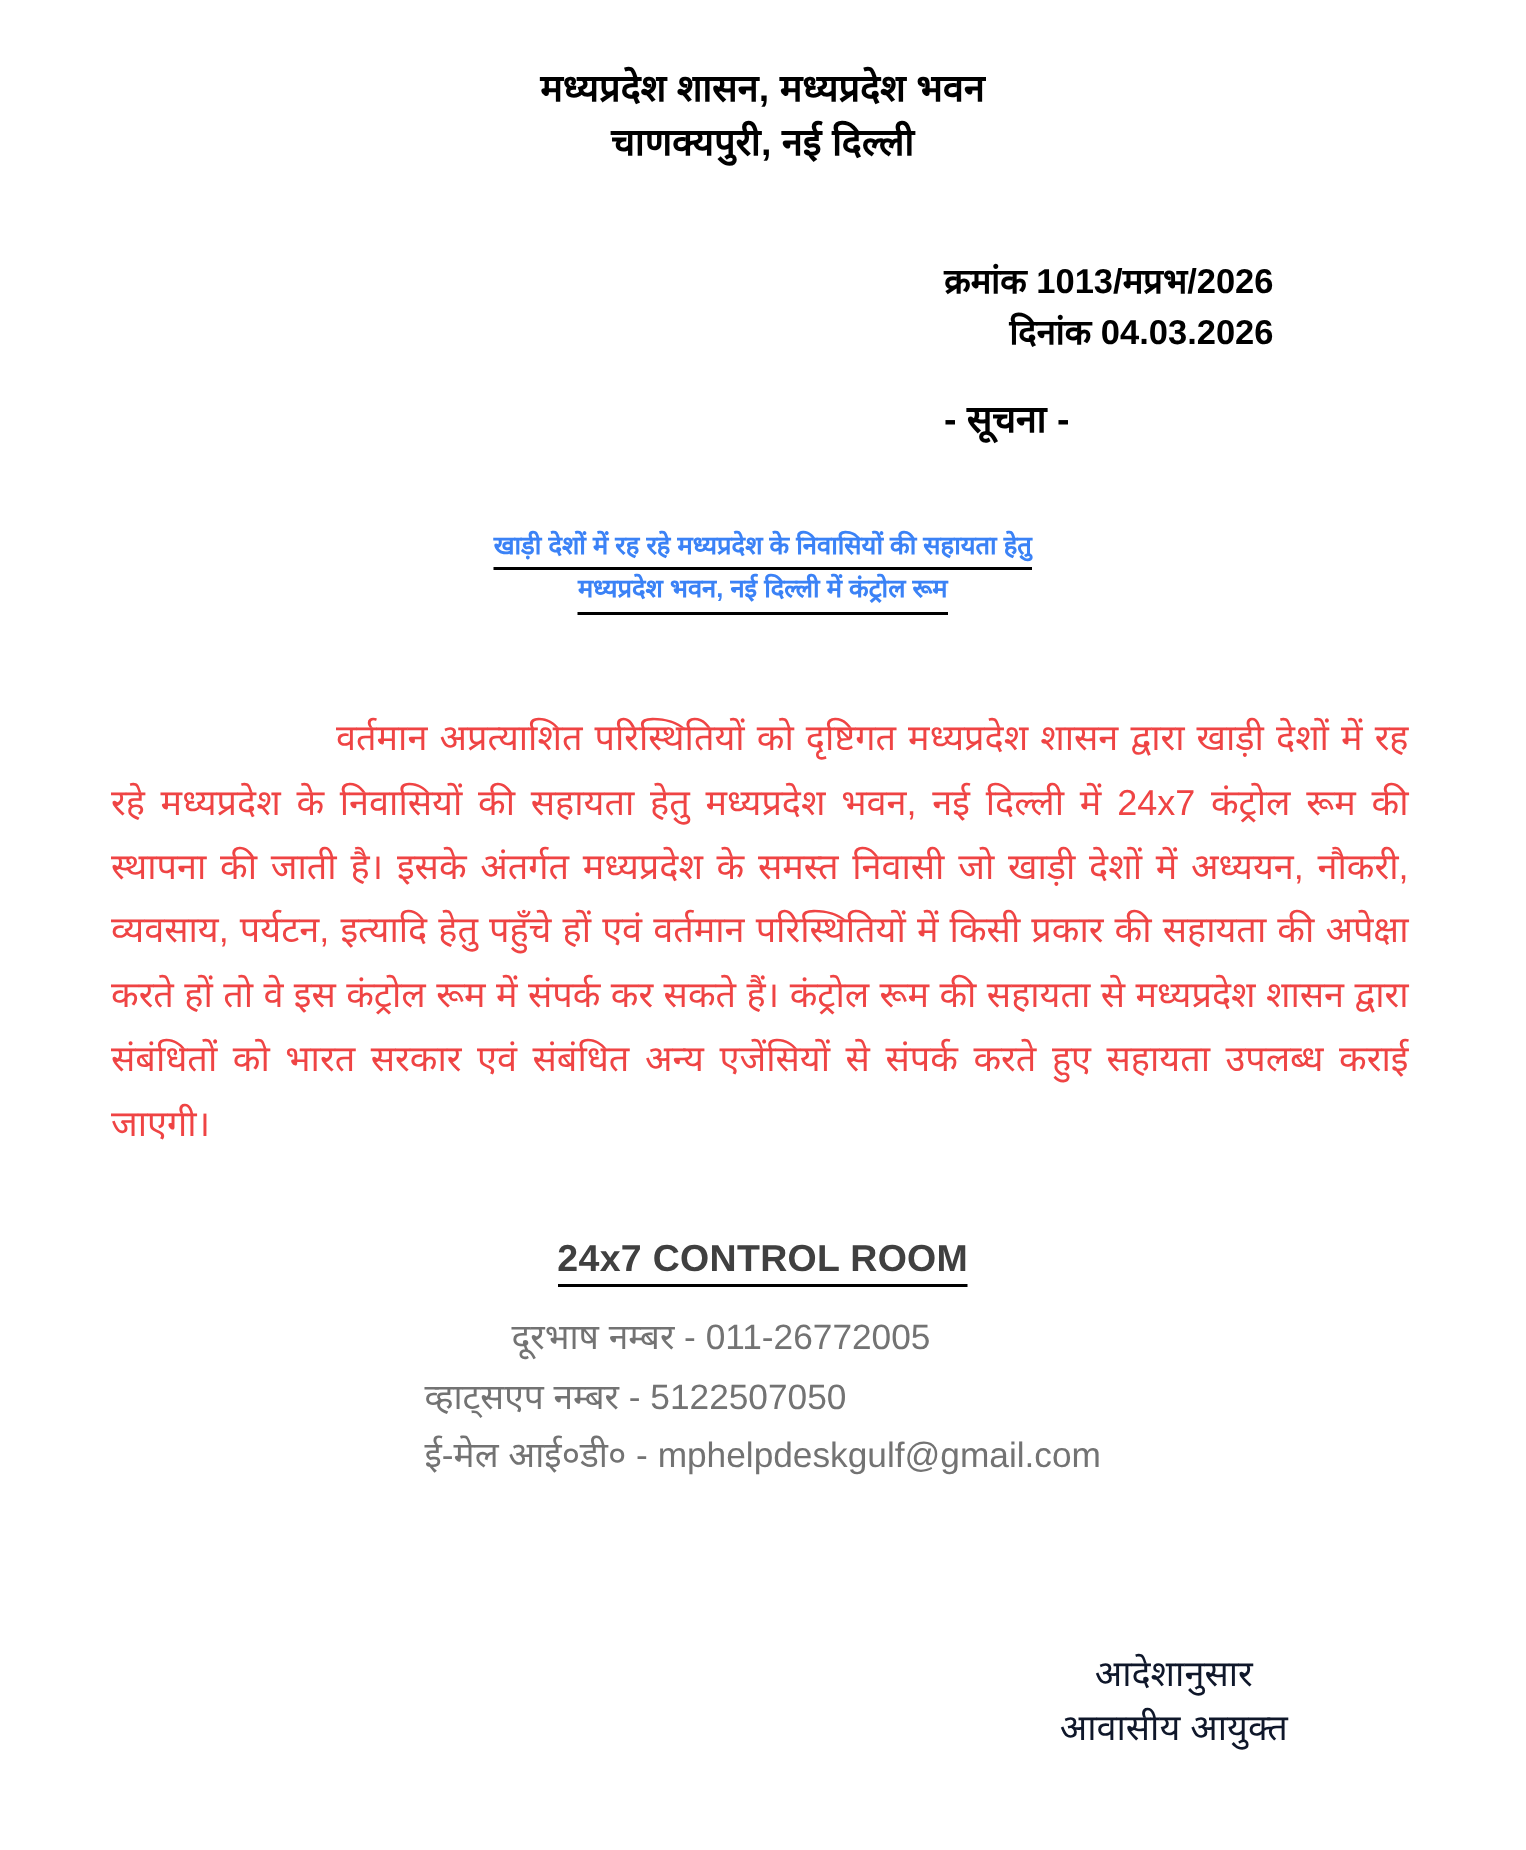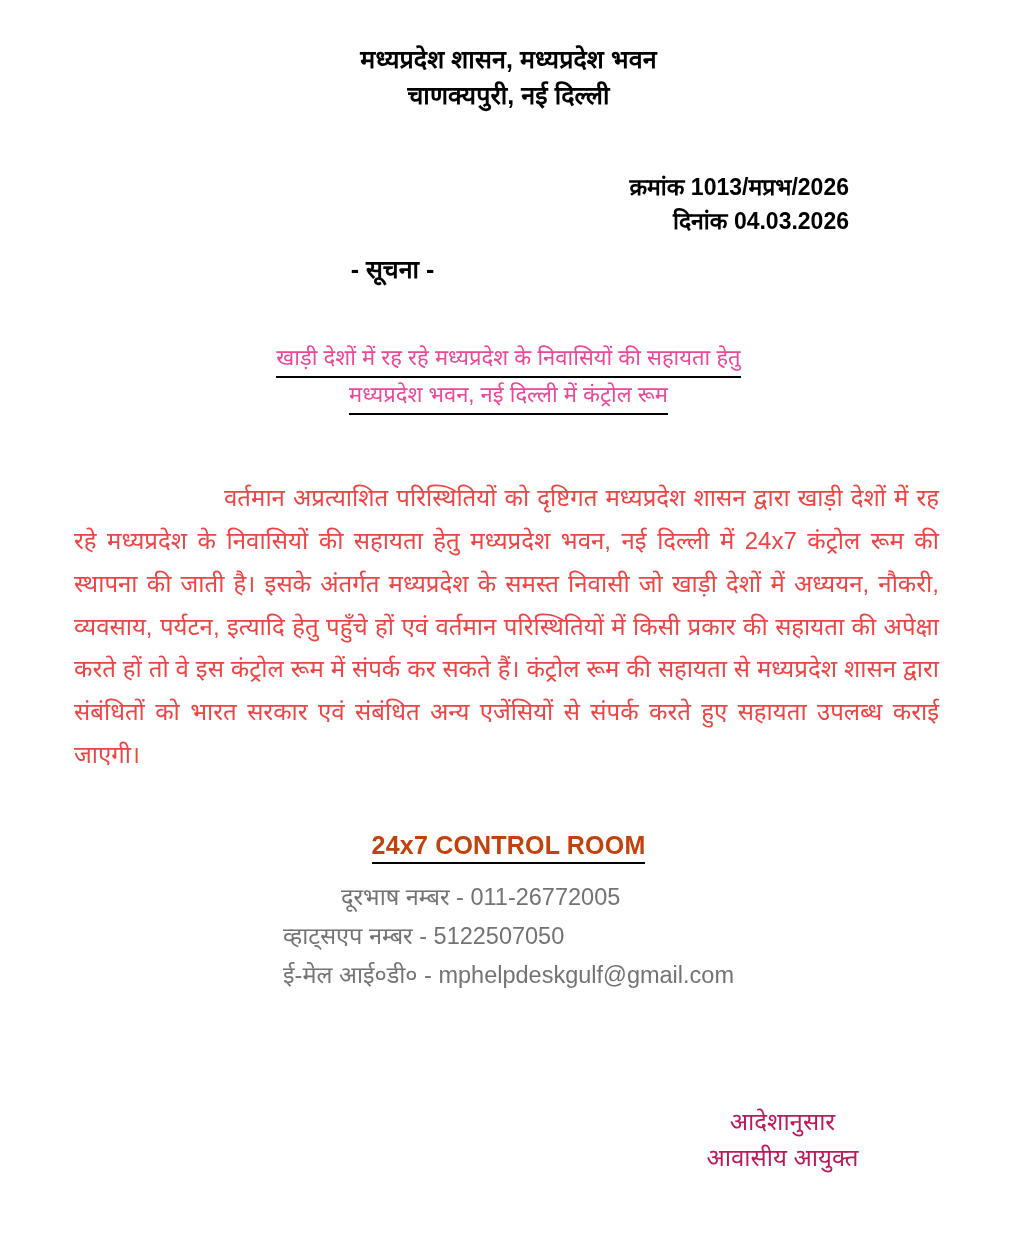--- a/index.html
+++ b/index.html
@@ -47,40 +47,40 @@
   .refblock .ref-line {
     font-weight: 700;
     font-size: 23px;
     line-height: 1.47;
     color: #000000;
     white-space: nowrap;
   }
 
   
   .notice-word {
-    margin-top: 12px;
-    text-align: center;
+    margin-top: 22px;
+    text-align: right;
     padding-right: 232px;
   }
   .notice-word span {
     font-weight: 700;
     font-size: 25px;
     color: #000000;
   }
 
   
   .doc-title {
     margin-top: 56px;
     text-align: center;
   }
   .doc-title .title-line {
-    font-weight: 400;
-    font-size: 22px;
+    font-weight: 700;
+    font-size: 17px;
     line-height: 1.52;
-    color: #ec4899;
+    color: #3b82f6;
   }
   .doc-title .title-line span {
     border-bottom: 2.2px solid #000000;
     padding-bottom: 2px;
     display: inline-block;
   }
 
   
   .body-text {
     margin-top: 62px;
@@ -97,21 +97,21 @@
   }
 
   
   .contact-block {
     margin-top: 54px;
     text-align: center;
   }
   .contact-heading {
     font-weight: 700;
     font-size: 25px;
-    color: #c2410c;
+    color: #404040;
     letter-spacing: 0.2px;
   }
   .contact-heading span {
     border-bottom: 2.4px solid #000000;
     padding-bottom: 2px;
     display: inline-block;
   }
   .contact-rows {
     margin-top: 14px;
     display: inline-block;
@@ -129,21 +129,21 @@
 
   
   .signature {
     margin-top: 108px;
     text-align: center;
     padding-left: 548px;
   }
   .signature .sig-line {
     font-size: 24px;
     line-height: 1.52;
-    color: #be185d;
+    color: #0f172a;
     white-space: nowrap;
   }
 </style>
 </head>
 <body>
 
 <div class="page">
 
   <div class="letterhead">
     <div class="lh-line">मध्यप्रदेश शासन, मध्यप्रदेश भवन</div>

